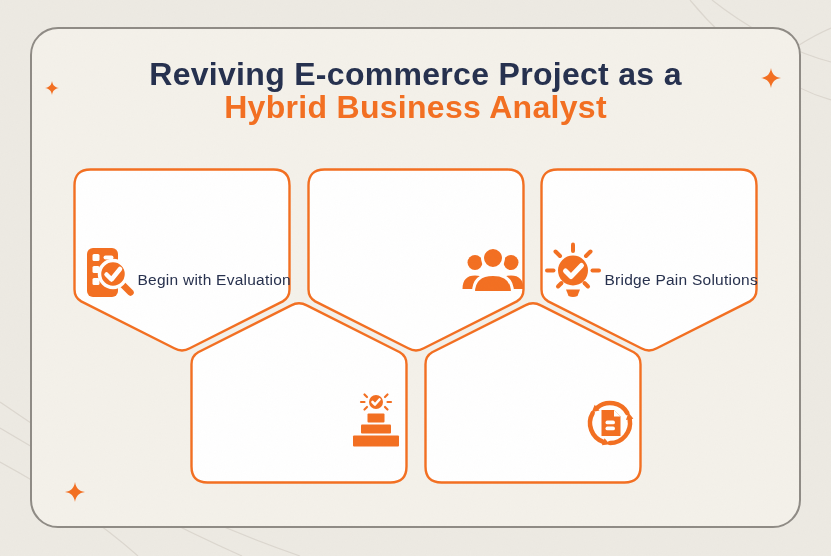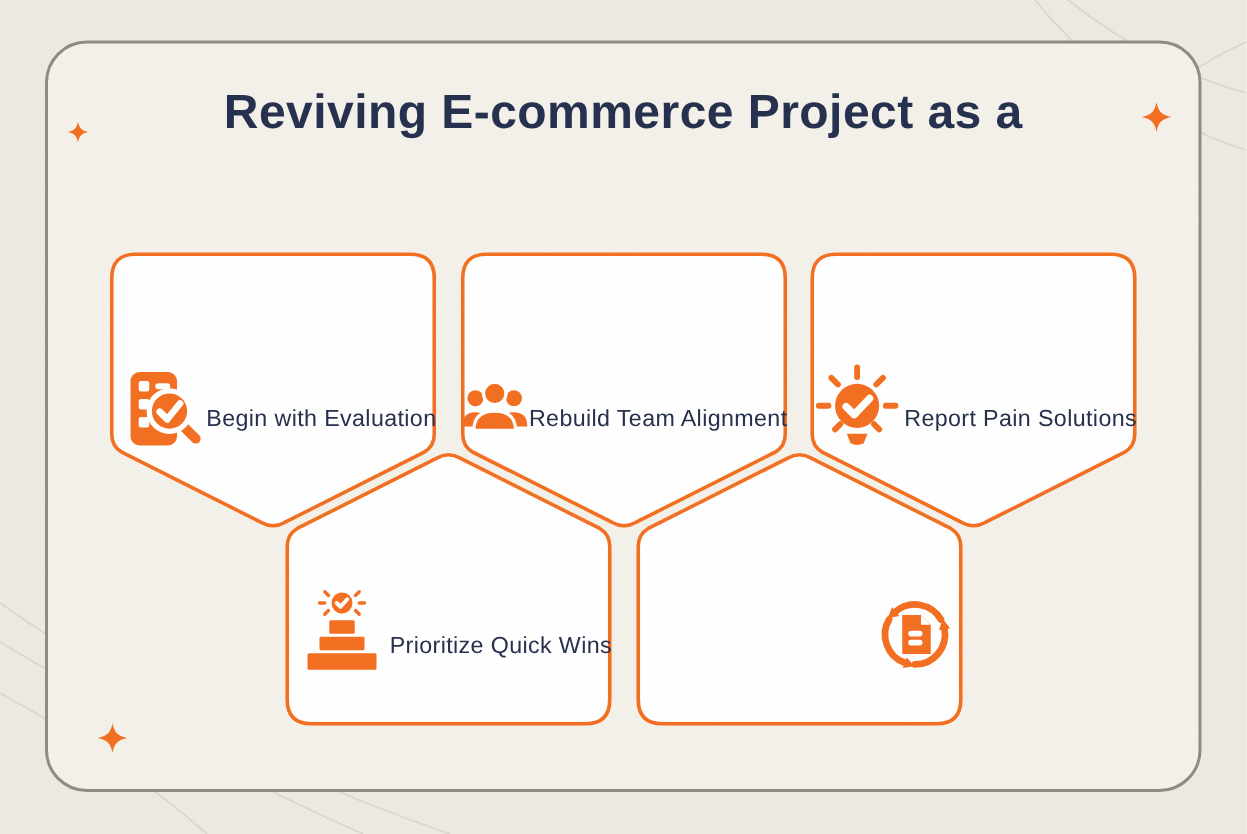--- a/index.html
+++ b/index.html
@@ -67,20 +67,21 @@
     <path d="M0 428 C70 470 152 516 242 556"></path>
     <path d="M0 462 C55 492 102 524 138 556"></path>
     <path d="M0 402 C80 458 172 512 300 556"></path>
   </g>
 </svg>
 
 <div class="panel"></div>
 
 <div class="title-block">
   <div class="title-line1">Reviving E-commerce Project as a</div>
+  <div class="title-line2">Hybrid Business Analyst</div>
 </div>
 
 <div class="card card-top" style="left:73px; top:168px;">
   <svg class="shape" width="218" height="185" viewBox="0 0 218 185">
     <path d="M17.5 1.5 L200.5 1.5 Q216.5 1.5 216.5 17.5 L216.5 121.5 Q216.5 129.5 209.8 133.4 L116.8 180.3 Q109 184.7 101.2 180.3 L8.2 133.4 Q1.5 129.5 1.5 121.5 L1.5 17.5 Q1.5 1.5 17.5 1.5 Z" fill="#ffffff" stroke="#f36f21" stroke-width="2.4"></path>
   </svg>
   <div class="card-content">
     <svg class="card-icon" viewBox="0 0 64 64">
       <rect x="13" y="7" width="31" height="49" rx="6" fill="#f36f21"></rect>
       <rect x="18.5" y="13" width="7" height="7" rx="1.5" fill="#ffffff"></rect>
@@ -105,21 +106,20 @@
         <circle cx="14" cy="21.5" r="7.5"></circle>
         <path d="M1.5 48 Q1.5 34.5 14 34.5 Q26.5 34.5 26.5 48 Z"></path>
         <circle cx="50" cy="21.5" r="7.5"></circle>
         <path d="M37.5 48 Q37.5 34.5 50 34.5 Q62.5 34.5 62.5 48 Z"></path>
       </g>
       <g fill="#f36f21" stroke="#ffffff" stroke-width="3">
         <circle cx="32" cy="17" r="10.5"></circle>
         <path d="M12.5 51.5 Q12.5 33.5 32 33.5 Q51.5 33.5 51.5 51.5 Z"></path>
       </g>
     </svg>
-    <div class="card-label">Rebuild Team Alignment</div>
   </div>
 </div>
 
 <div class="card card-top" style="left:540px; top:168px;">
   <svg class="shape" width="218" height="185" viewBox="0 0 218 185">
     <path d="M17.5 1.5 L200.5 1.5 Q216.5 1.5 216.5 17.5 L216.5 121.5 Q216.5 129.5 209.8 133.4 L116.8 180.3 Q109 184.7 101.2 180.3 L8.2 133.4 Q1.5 129.5 1.5 121.5 L1.5 17.5 Q1.5 1.5 17.5 1.5 Z" fill="#ffffff" stroke="#f36f21" stroke-width="2.4"></path>
   </svg>
   <div class="card-content">
     <svg class="card-icon" viewBox="0 0 64 64">
       <g stroke="#f36f21" stroke-width="4" stroke-linecap="round">
@@ -128,21 +128,21 @@
         <path d="M49.5 10.5 L45 15"></path>
         <path d="M6 29.5 H12.5"></path>
         <path d="M58 29.5 H51.5"></path>
         <path d="M17 45.5 L20.5 42"></path>
         <path d="M47 45.5 L43.5 42"></path>
       </g>
       <circle cx="32" cy="29.5" r="15" fill="#f36f21"></circle>
       <path d="M24.5 30 L30 35.5 L40.5 24.5" fill="none" stroke="#ffffff" stroke-width="5" stroke-linecap="round" stroke-linejoin="round"></path>
       <path d="M25 48.5 L39 48.5 L36.5 55 Q32 57.2 27.5 55 Z" fill="#f36f21"></path>
     </svg>
-    <div class="card-label">Report Pain Solutions</div>
+    <div class="card-label">Bridge Pain Solutions</div>
   </div>
 </div>
 
 <div class="card card-bot" style="left:190px; top:301px;">
   <svg class="shape" width="218" height="183" viewBox="0 0 218 183">
     <path d="M116.8 4.4 Q109 0 101.2 4.4 L8.2 51.3 Q1.5 55.2 1.5 63.2 L1.5 165.5 Q1.5 181.5 17.5 181.5 L200.5 181.5 Q216.5 181.5 216.5 165.5 L216.5 63.2 Q216.5 55.2 209.8 51.3 Z" fill="#ffffff" stroke="#f36f21" stroke-width="2.4"></path>
   </svg>
   <div class="card-content">
     <svg class="card-icon" viewBox="0 0 64 64">
       <g stroke="#f36f21" stroke-width="2.2" stroke-linecap="round">
@@ -154,21 +154,20 @@
         <path d="M43.5 18.5 L41 16"></path>
       </g>
       <circle cx="32" cy="11" r="7" fill="#f36f21"></circle>
       <path d="M28.5 11 L31 13.5 L35.5 8.5" fill="none" stroke="#ffffff" stroke-width="2.6" stroke-linecap="round" stroke-linejoin="round"></path>
       <g fill="#f36f21">
         <rect x="23.5" y="22.5" width="17" height="9" rx="1"></rect>
         <rect x="17" y="33.5" width="30" height="9" rx="1"></rect>
         <rect x="9" y="44.5" width="46" height="11" rx="1"></rect>
       </g>
     </svg>
-    <div class="card-label">Prioritize Quick Wins</div>
   </div>
 </div>
 
 <div class="card card-bot" style="left:424px; top:301px;">
   <svg class="shape" width="218" height="183" viewBox="0 0 218 183">
     <path d="M116.8 4.4 Q109 0 101.2 4.4 L8.2 51.3 Q1.5 55.2 1.5 63.2 L1.5 165.5 Q1.5 181.5 17.5 181.5 L200.5 181.5 Q216.5 181.5 216.5 165.5 L216.5 63.2 Q216.5 55.2 209.8 51.3 Z" fill="#ffffff" stroke="#f36f21" stroke-width="2.4"></path>
   </svg>
   <div class="card-content">
     <svg class="card-icon" viewBox="0 0 64 64">
       <g fill="none" stroke="#f36f21" stroke-width="4.5" stroke-linecap="round">

